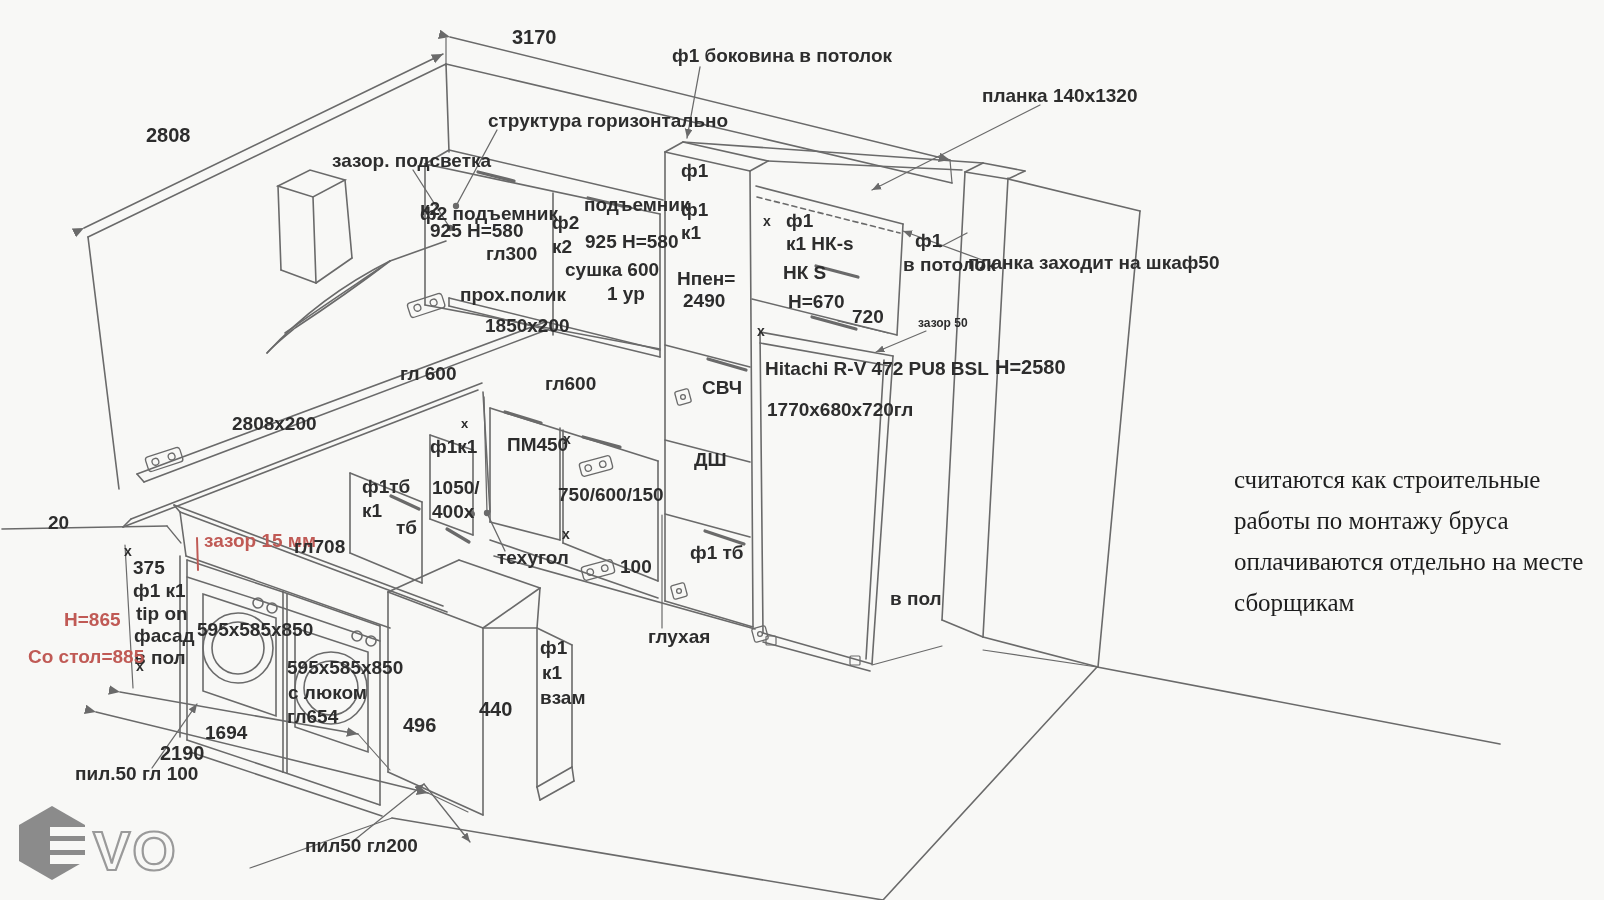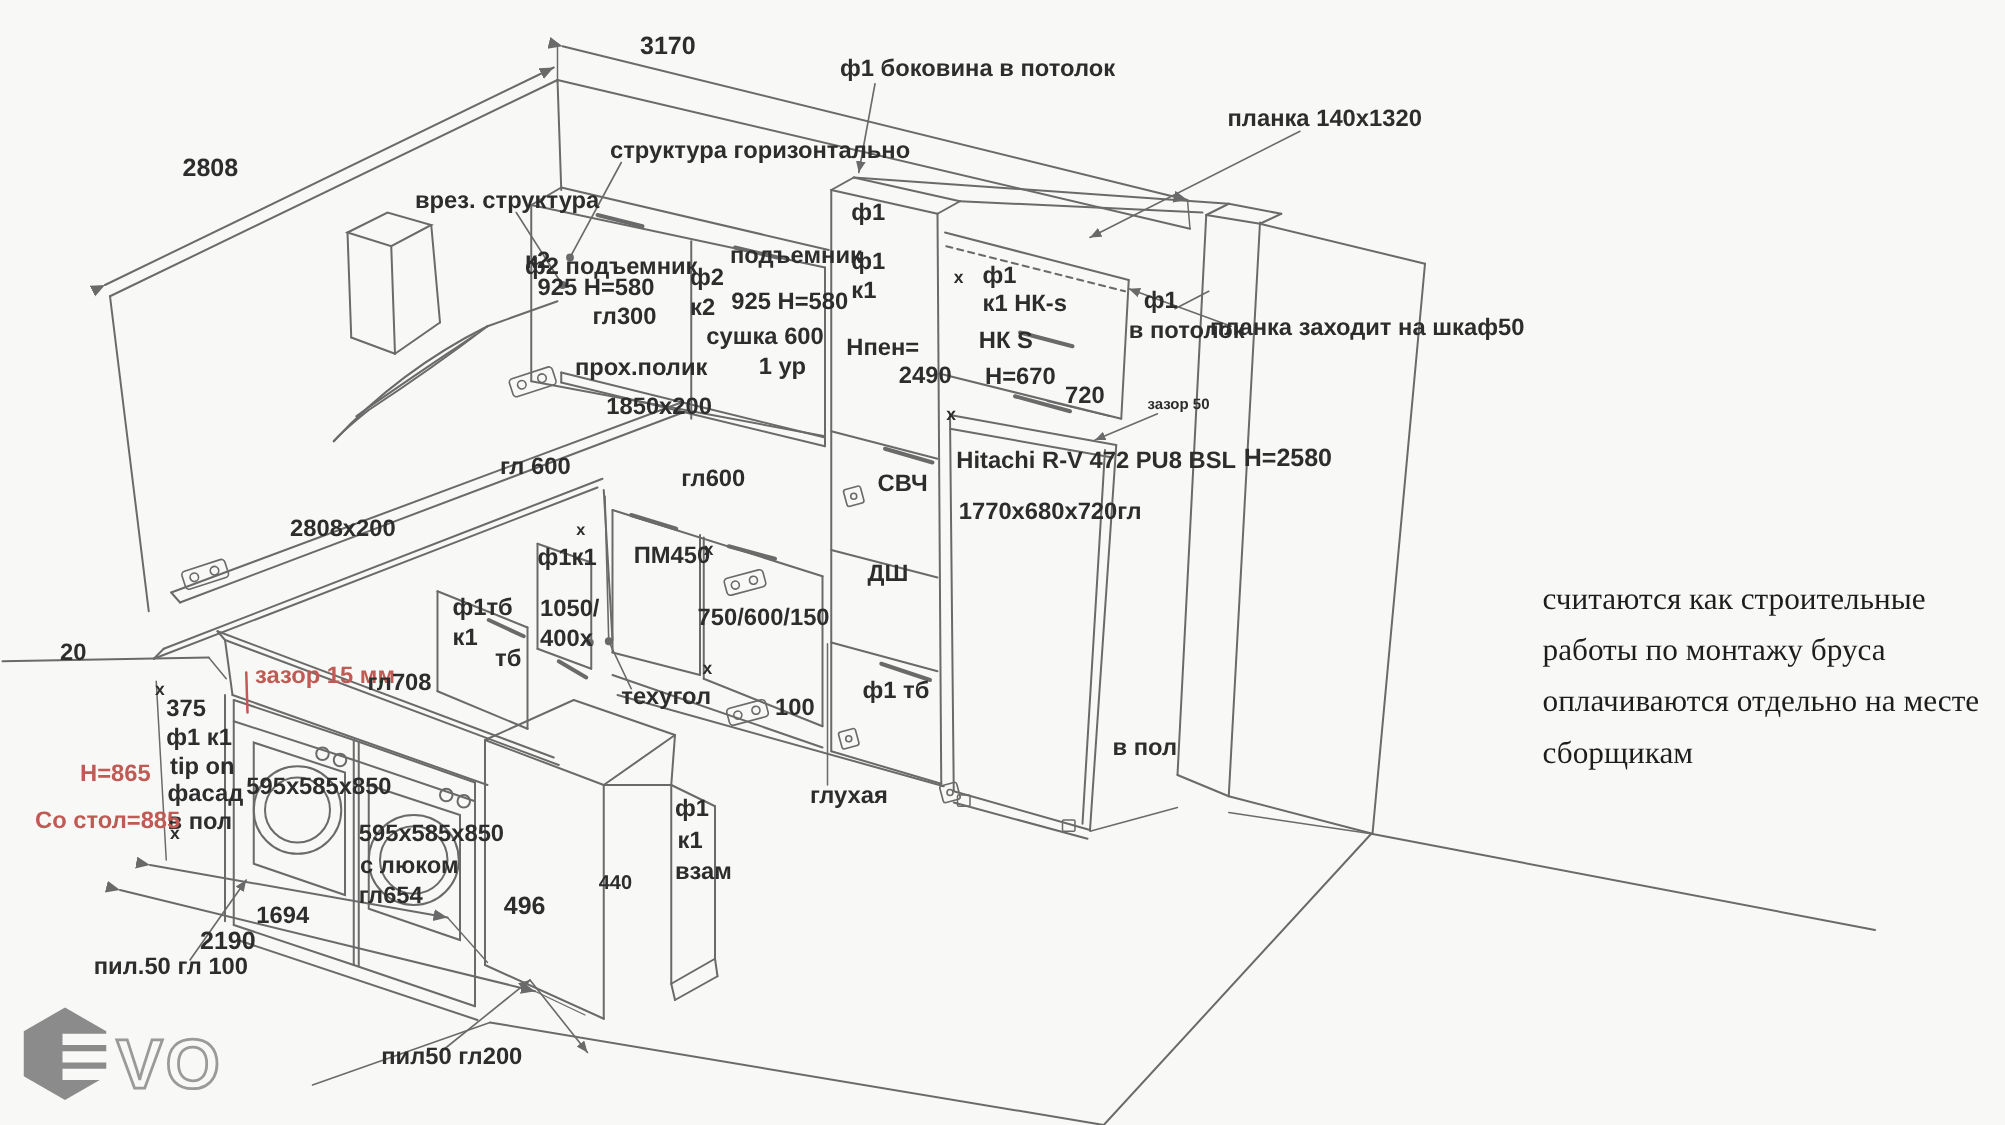--- a/index.html
+++ b/index.html
@@ -292,36 +292,36 @@
     <text id="logo-vo" x="93" y="870" font-family="Liberation Sans, sans-serif" font-size="56" font-weight="bold" fill="none" stroke="#9a9a9a" stroke-width="2.2" letter-spacing="2">VO</text>
   </g>
 </svg>
 
 <div id="labels">
       <span class="lbl" style="left: 512px; top: 26px; font-size: 20px;">3170</span>
       <span class="lbl" style="left: 672px; top: 45px; font-size: 19px;">ф1 боковина в потолок</span>
       <span class="lbl" style="left: 982px; top: 85px; font-size: 19px;">планка 140х1320</span>
       <span class="lbl" style="left: 146px; top: 124px; font-size: 20px;">2808</span>
       <span class="lbl" style="left: 488px; top: 110px; font-size: 19px;">структура горизонтально</span>
-      <span class="lbl" style="left: 332px; top: 150px; font-size: 19px;">врез. структура</span>
+      <span class="lbl" style="left: 332px; top: 150px; font-size: 19px;">зазор. подсветка</span>
       <span class="lbl" style="left: 420px; top: 175px; font-size: 19px; margin-top: 28px;">ф2 подъемник</span>
       <span class="lbl" style="left: 420px; top: 198px; font-size: 19px;">к2</span>
       <span class="lbl" style="left: 430px; top: 220px; font-size: 19px;">925 Н=580</span>
-      <span class="lbl" style="left: 474px; top: 243px; font-size: 19px;">гл300</span>
+      <span class="lbl" style="left: 486px; top: 243px; font-size: 19px;">гл300</span>
       <span class="lbl" style="left: 584px; top: 194px; font-size: 19px;">подъемник</span>
       <span class="lbl" style="left: 552px; top: 212px; font-size: 19px;">ф2</span>
       <span class="lbl" style="left: 552px; top: 236px; font-size: 19px;">к2</span>
       <span class="lbl" style="left: 585px; top: 231px; font-size: 19px;">925 Н=580</span>
       <span class="lbl" style="left: 565px; top: 259px; font-size: 19px;">сушка 600</span>
       <span class="lbl" style="left: 607px; top: 283px; font-size: 19px;">1 ур</span>
       <span class="lbl" style="left: 681px; top: 160px; font-size: 19px;">ф1</span>
       <span class="lbl" style="left: 681px; top: 199px; font-size: 19px;">ф1</span>
       <span class="lbl" style="left: 681px; top: 222px; font-size: 19px;">к1</span>
       <span class="lbl" style="left: 677px; top: 268px; font-size: 19px;">Нпен=</span>
-      <span class="lbl" style="left: 683px; top: 290px; font-size: 19px; margin-left: 36px;">2490</span>
+      <span class="lbl" style="left: 683px; top: 290px; font-size: 19px;">2490</span>
       <span class="lbl" style="left: 786px; top: 210px; font-size: 19px;">ф1</span>
       <span class="lbl" style="left: 786px; top: 233px; font-size: 19px;">к1 НК-s</span>
       <span class="lbl" style="left: 783px; top: 262px; font-size: 19px;">НК S</span>
       <span class="lbl" style="left: 788px; top: 291px; font-size: 19px;">Н=670</span>
       <span class="lbl" style="left: 852px; top: 306px; font-size: 19px;">720</span>
       <span class="lbl" style="left: 915px; top: 230px; font-size: 19px;">ф1</span>
       <span class="lbl" style="left: 903px; top: 254px; font-size: 19px;">в потолок</span>
       <span class="lbl" style="left: 968px; top: 252px; font-size: 19px;">планка заходит на шкаф50</span>
       <span class="lbl" style="left: 918px; top: 316px; font-size: 12px;">зазор 50</span>
       <span class="lbl" style="left: 995px; top: 356px; font-size: 20px;">Н=2580</span>
@@ -357,21 +357,21 @@
       <span class="lbl red" style="left: 64px; top: 609px; font-size: 19px;">Н=865</span>
       <span class="lbl red" style="left: 28px; top: 646px; font-size: 19px;">Со стол=885</span>
       <span class="lbl" style="left: 197px; top: 619px; font-size: 19px;">595х585х850</span>
       <span class="lbl" style="left: 287px; top: 657px; font-size: 19px;">595х585х850</span>
       <span class="lbl" style="left: 288px; top: 682px; font-size: 19px;">с люком</span>
       <span class="lbl" style="left: 287px; top: 706px; font-size: 19px;">гл654</span>
       <span class="lbl" style="left: 890px; top: 588px; font-size: 19px;">в пол</span>
       <span class="lbl" style="left: 540px; top: 637px; font-size: 19px;">ф1</span>
       <span class="lbl" style="left: 542px; top: 662px; font-size: 19px;">к1</span>
       <span class="lbl" style="left: 540px; top: 687px; font-size: 19px;">взам</span>
-      <span class="lbl" style="left: 479px; top: 698px; font-size: 16px;">440</span>
+      <span class="lbl" style="left: 479px; top: 698px; font-size: 20px;">440</span>
       <span class="lbl" style="left: 403px; top: 714px; font-size: 20px;">496</span>
       <span class="lbl" style="left: 205px; top: 722px; font-size: 19px;">1694</span>
       <span class="lbl" style="left: 160px; top: 742px; font-size: 20px;">2190</span>
       <span class="lbl" style="left: 75px; top: 763px; font-size: 19px;">пил.50 гл 100</span>
       <span class="lbl" style="left: 305px; top: 835px; font-size: 19px;">пил50 гл200</span>
       <span class="lbl" style="left: 763px; top: 213px; font-size: 14px;">х</span>
       <span class="lbl" style="left: 757px; top: 323px; font-size: 14px;">х</span>
       <span class="lbl" style="left: 563px; top: 431px; font-size: 14px;">х</span>
       <span class="lbl" style="left: 562px; top: 526px; font-size: 14px;">х</span>
       <span class="lbl" style="left: 124px; top: 543px; font-size: 14px;">х</span>

